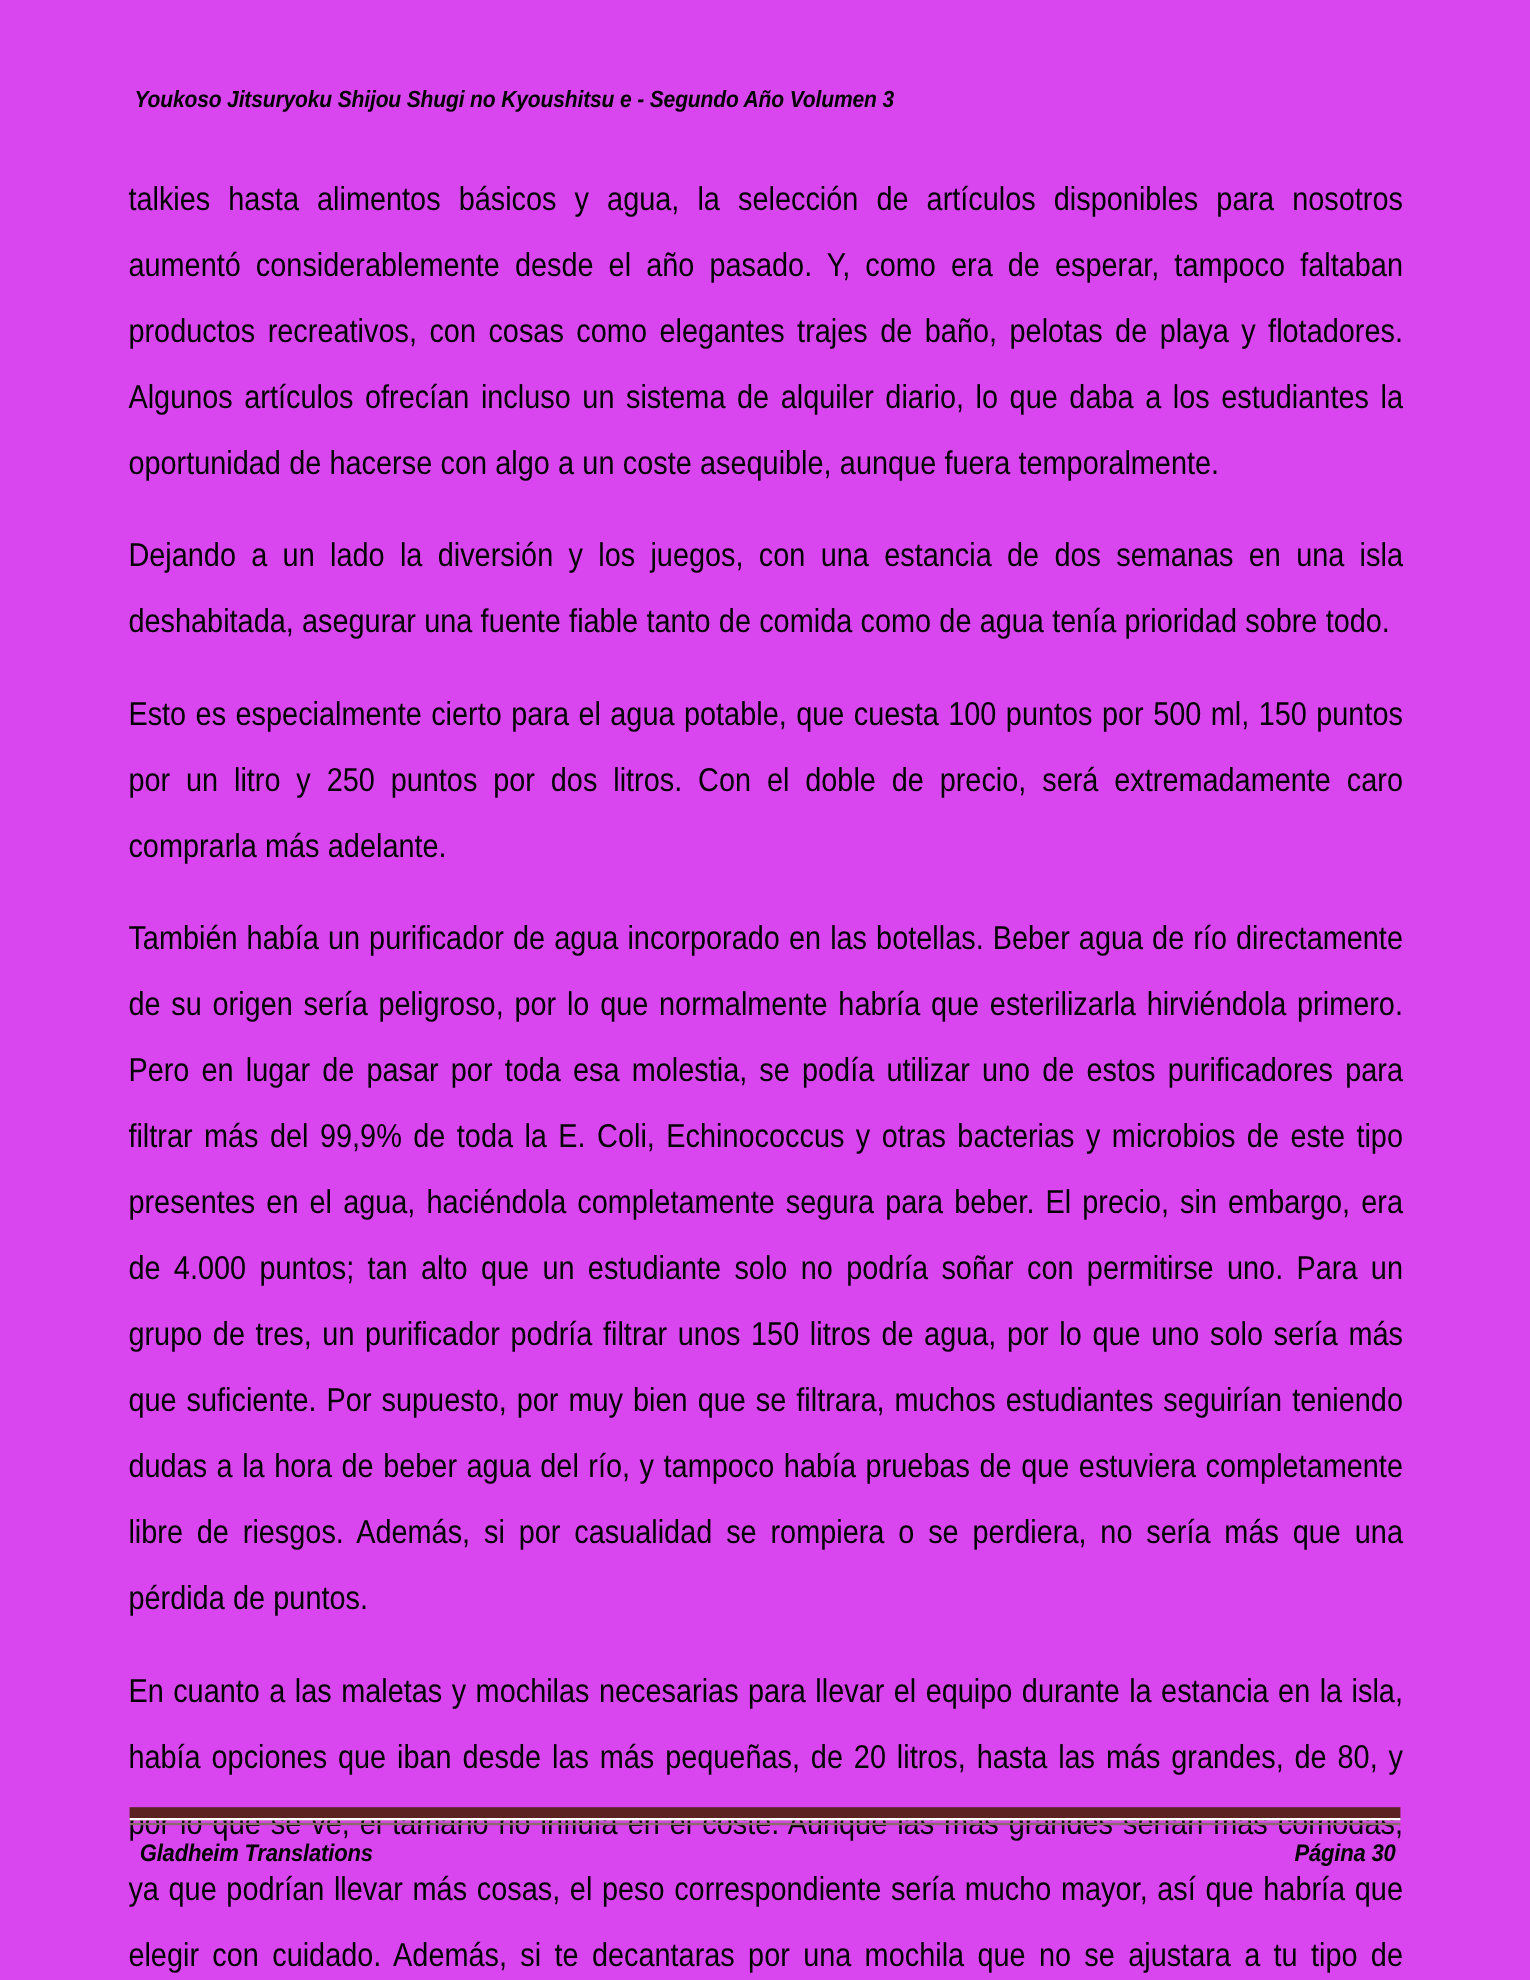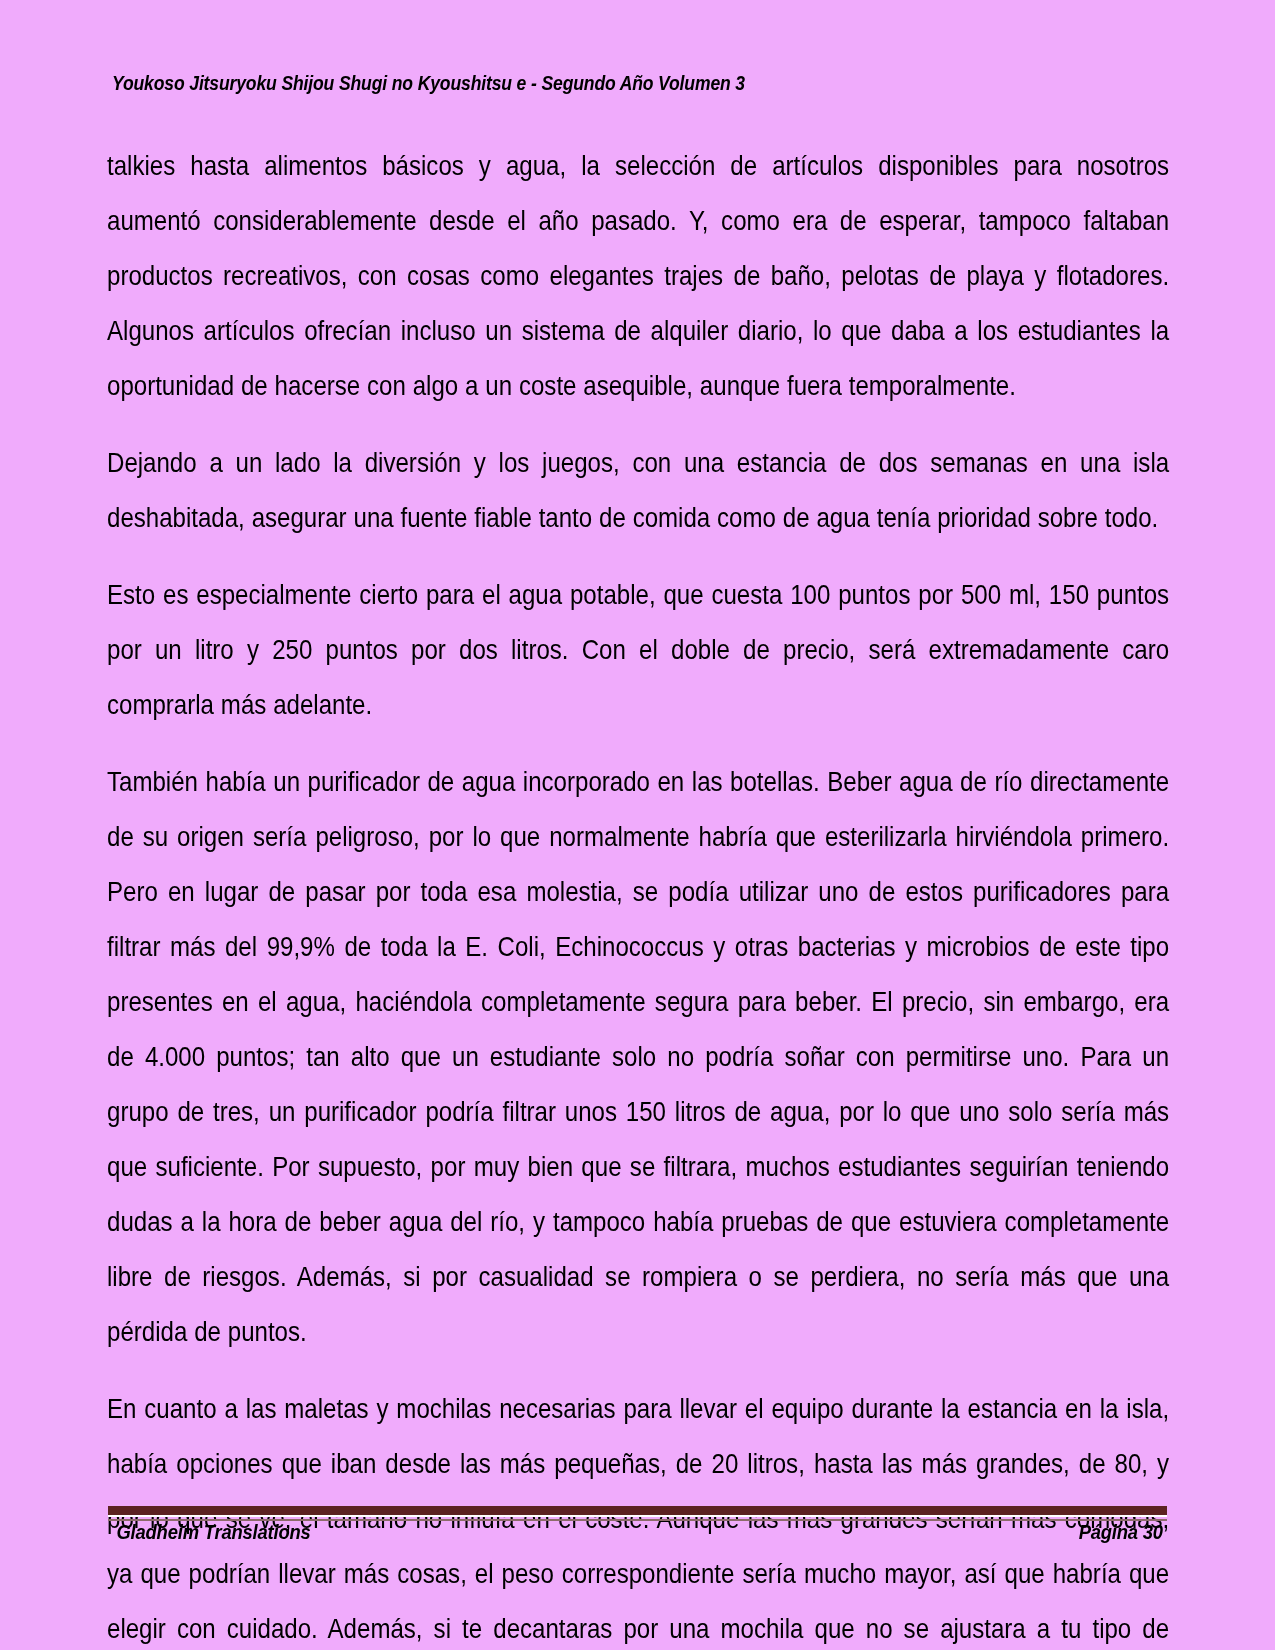--- a/index.html
+++ b/index.html
@@ -6,21 +6,21 @@
   html, body {
     margin: 0;
     padding: 0;
     background: #ffffff;
   }
 
   .page {
     position: relative;
     width: 1275px;
     height: 1650px;
-    background: #f0abfc;
+    background: #d946ef;
     box-sizing: border-box;
     overflow: hidden;
     font-family: "Liberation Sans", sans-serif;
   }
 
   
   .doc-header {
     position: absolute;
     left: 112px;
     top: 70px;
@@ -88,20 +88,21 @@
     width: 100%;
     height: 2px;
     background: #8d6b6b;
     margin-top: 2px;
   }
 
   .footer-row {
     display: flex;
     justify-content: space-between;
     align-items: baseline;
+    margin-top: 13px;
     width: 100%;
   }
 
   .footer-left,
   .footer-right {
     font-family: "Liberation Sans", sans-serif;
     font-size: 20px;
     font-weight: bold;
     font-style: italic;
     color: #000000;

